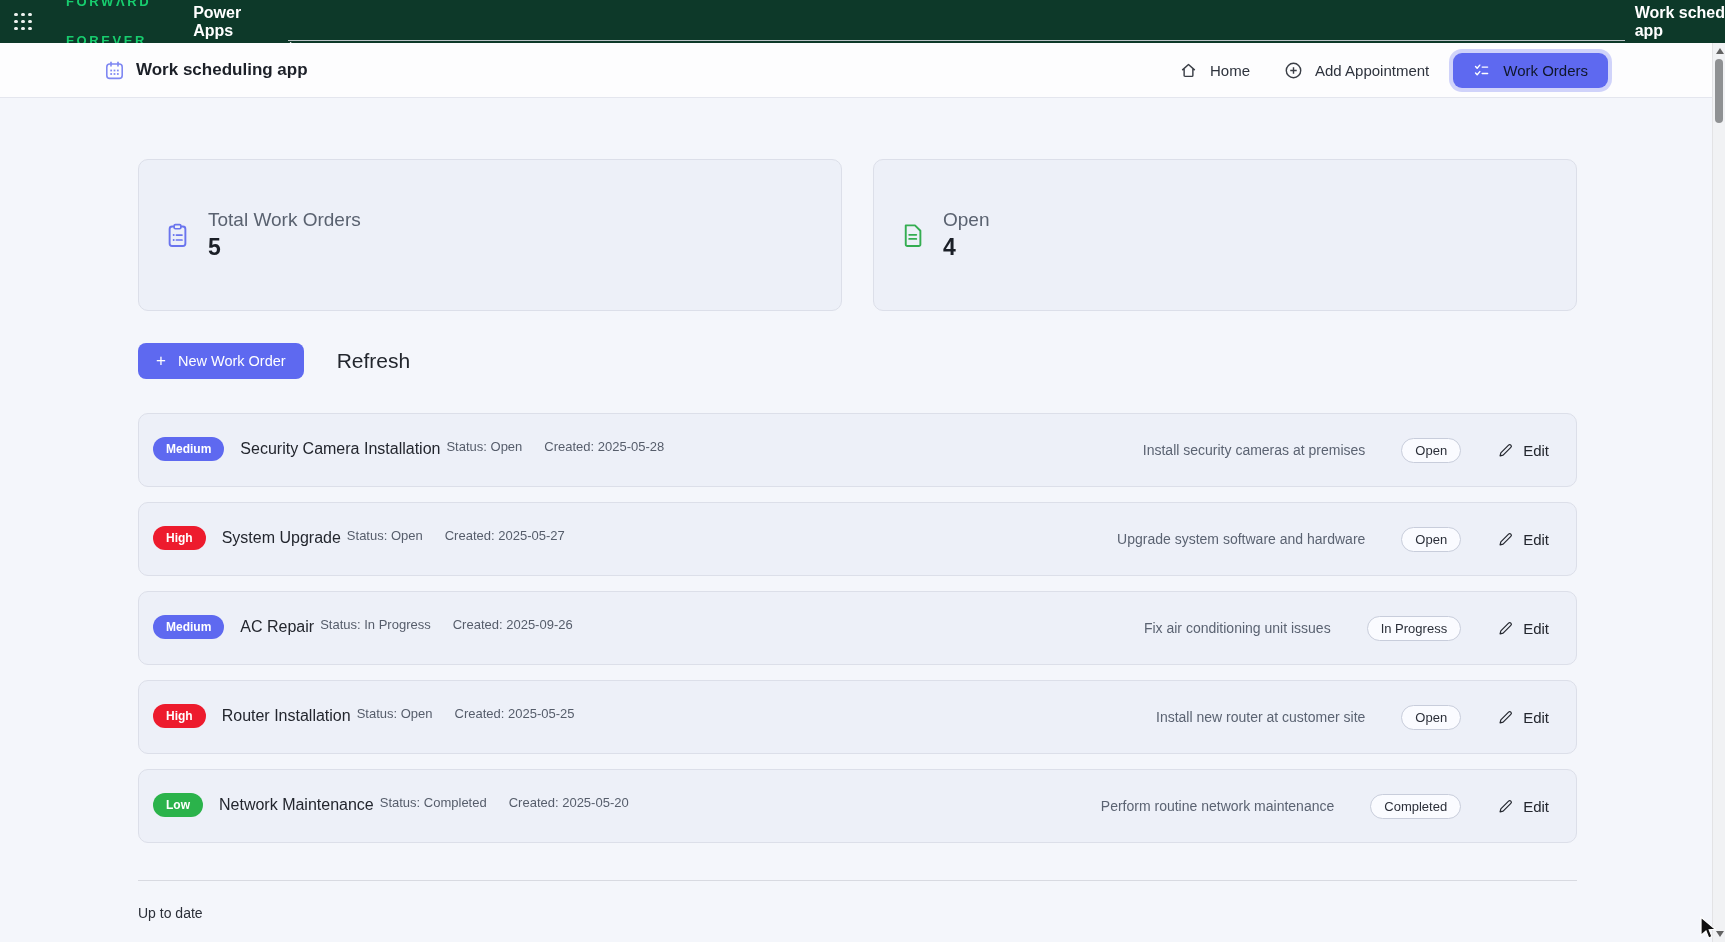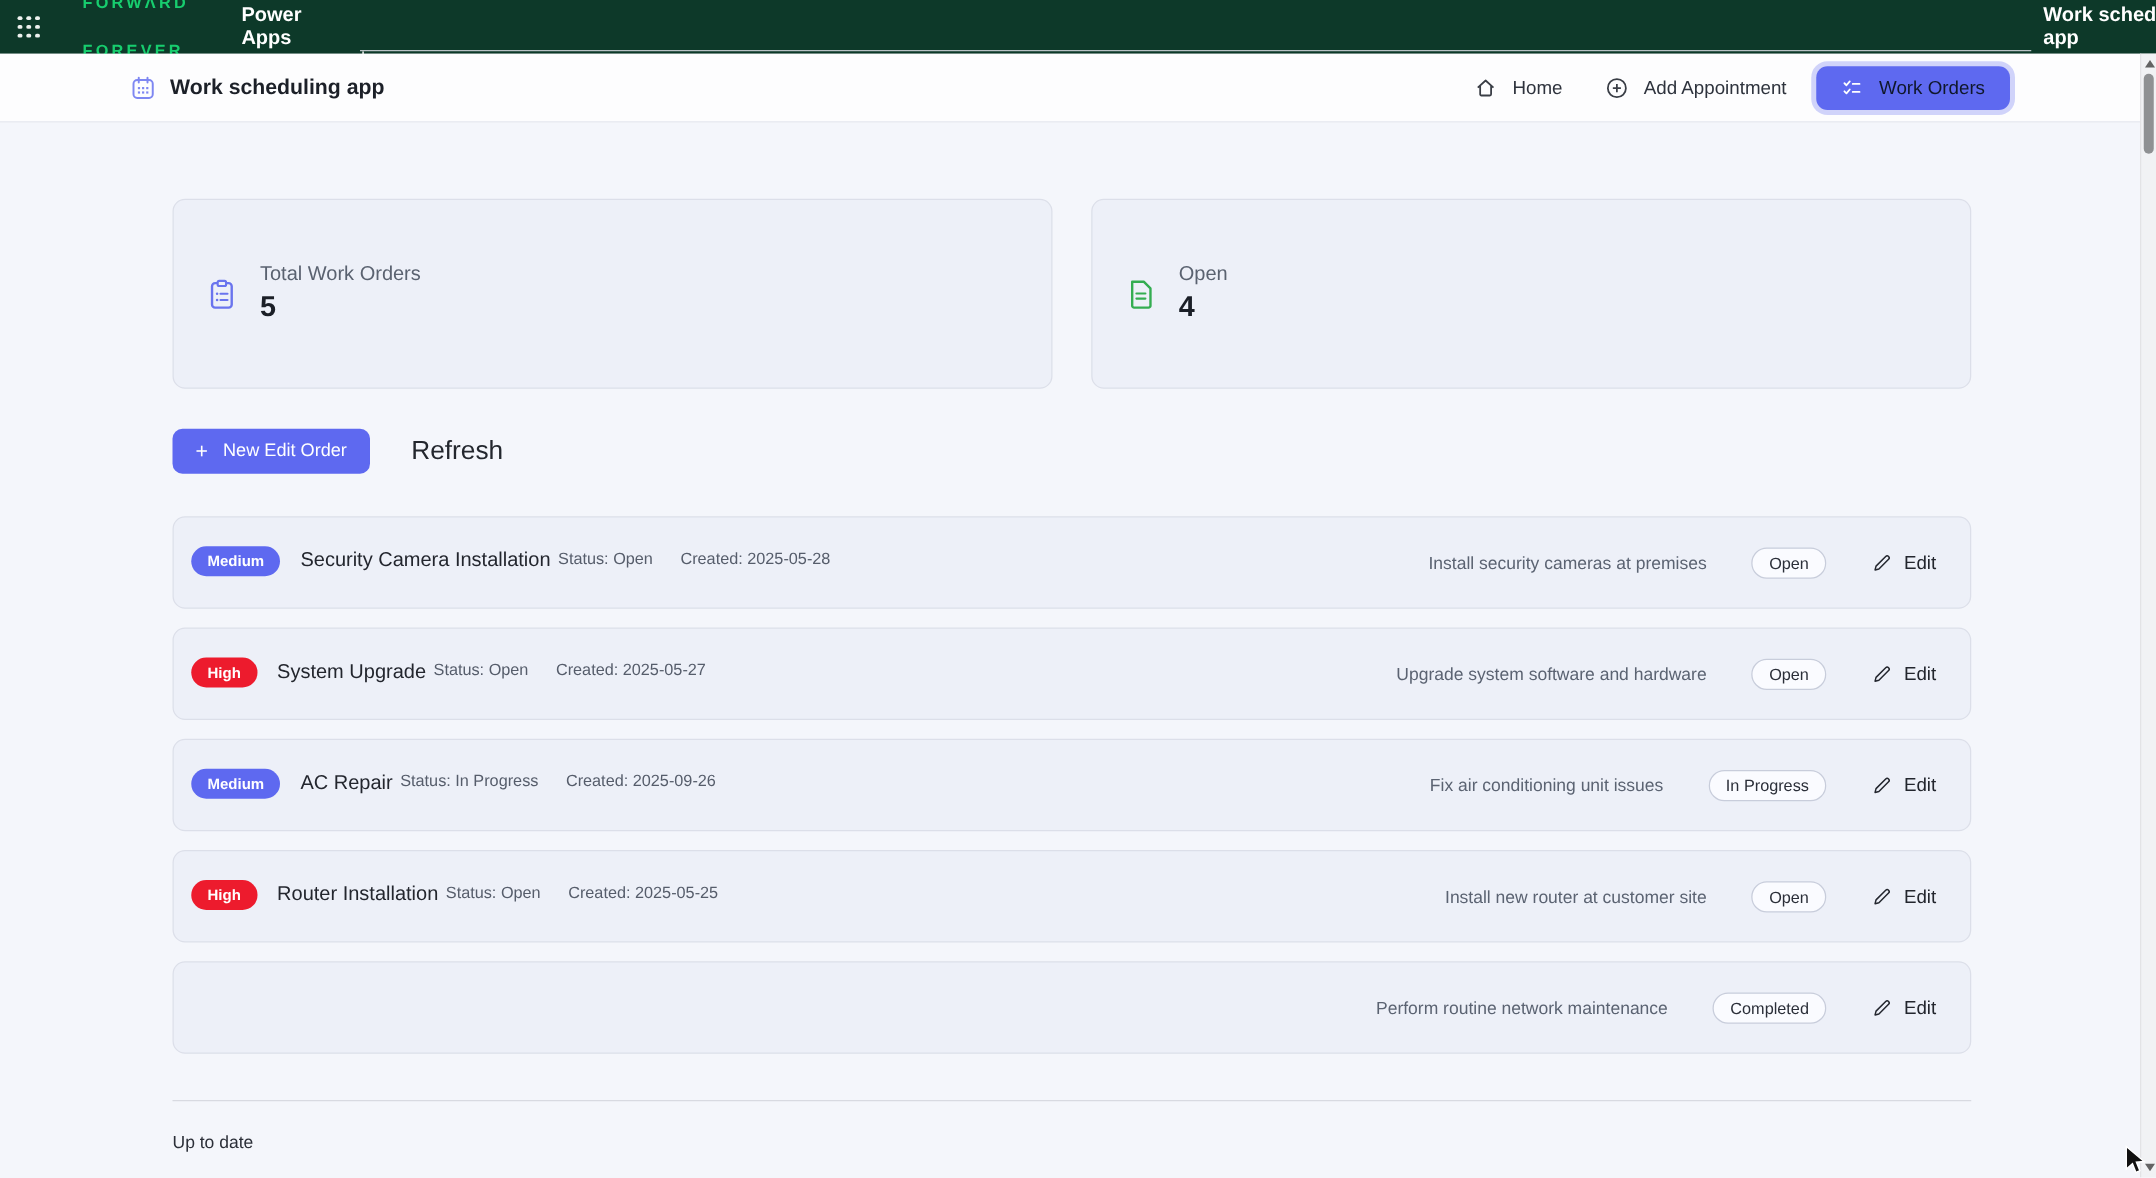--- a/index.html
+++ b/index.html
@@ -21,21 +21,21 @@
   .page-title { font-size:17px; font-weight:700; color:#1c2028; }
   .header-nav { margin-left:auto; margin-right:117px; display:flex; align-items:center; gap:14px; }
   .nav-item { display:flex; align-items:center; gap:12px; background:none; border:none; font-family:inherit; font-size:15px; color:#2e333d; cursor:pointer; padding:8px 10px; }
   .nav-active { display:flex; align-items:center; gap:13px; background:#5E69F0; color:#0f172a; font-family:inherit; font-size:15px; border:none; border-radius:9px; padding:9px 20px; box-shadow:0 0 0 4px rgba(94,105,240,0.28); cursor:pointer; }
 
   
   .content { position:absolute; top:98px; left:138px; width:1439px; }
   .stats { margin-top:61px; display:flex; gap:31px; }
   .stat-card { flex:1; height:152px; background:#edf0f8; border:1px solid #dcdfe9; border-radius:10px; display:flex; align-items:center; padding-left:25px; gap:17px; }
   .stat-text { display:flex; flex-direction:column; gap:3px; }
-  .stat-label { font-size:16px; color:#5a6270; }
+  .stat-label { font-size:19px; color:#5a6270; }
   .stat-value { font-size:23px; font-weight:700; color:#1b1f27; }
 
   .toolbar { margin-top:32px; display:flex; align-items:center; gap:33px; }
   .primary-btn { height:36px; min-width:158px; background:#5E69F0; color:#fff; border:none; border-radius:8px; font-family:inherit; font-size:14.5px; display:flex; align-items:center; justify-content:center; gap:12px; padding:0 18px; cursor:pointer; }
   .primary-btn .plus { font-size:17px; font-weight:400; }
   .link-btn { background:none; border:none; font-family:inherit; font-size:21px; color:#23272e; cursor:pointer; }
 
   .orders { margin-top:34px; display:flex; flex-direction:column; gap:15px; }
   .order-row { height:74px; background:#edf0f8; border:1px solid #dcdfe9; border-radius:10px; display:flex; align-items:center; padding:0 27px 0 14px; cursor:pointer; }
   .row-left { display:flex; align-items:flex-start; gap:16px; }
@@ -164,21 +164,21 @@
         <div class="stat-text">
           <span class="stat-label">Open</span>
           <span class="stat-value">4</span>
         </div>
       </div>
     </div>
 
     <div class="toolbar">
       <button class="primary-btn">
         <span class="plus">+</span>
-        <span>New Edit Order</span>
+        <span>New Work Order</span>
       </button>
       <button class="link-btn">Refresh</button>
     </div>
 
     <div class="orders">
 
       <div class="order-row">
         <div class="row-left">
           <span class="priority-badge" style="background: rgb(94, 105, 240);">Medium</span>
           <div class="row-text">
@@ -272,20 +272,30 @@
               <svg width="17" height="17" viewBox="0 0 20 20">
                   <path d="M3.6 16.4 l0.9 -3.6 9.1 -9.1 a1.9 1.9 0 0 1 2.7 2.7 l-9.1 9.1 z" fill="none" stroke="#23262e" stroke-width="1.4" stroke-linejoin="round"></path>
                 </svg>
             </span>
             <span>Edit</span>
           </button>
         </div>
       </div>
 
       <div class="order-row">
+        <div class="row-left">
+          <span class="priority-badge" style="background: rgb(43, 179, 75);">Low</span>
+          <div class="row-text">
+            <div class="row-title">Network Maintenance</div>
+            <div class="row-meta">
+              <span>Status: Completed</span>
+              <span>Created: 2025-05-20</span>
+            </div>
+          </div>
+        </div>
         <div class="row-right">
           <span class="row-desc">Perform routine network maintenance</span>
           <span class="status-pill">Completed</span>
           <button class="edit-btn">
             <span style="display:flex;">
               <svg width="17" height="17" viewBox="0 0 20 20">
                   <path d="M3.6 16.4 l0.9 -3.6 9.1 -9.1 a1.9 1.9 0 0 1 2.7 2.7 l-9.1 9.1 z" fill="none" stroke="#23262e" stroke-width="1.4" stroke-linejoin="round"></path>
                 </svg>
             </span>
             <span>Edit</span>

